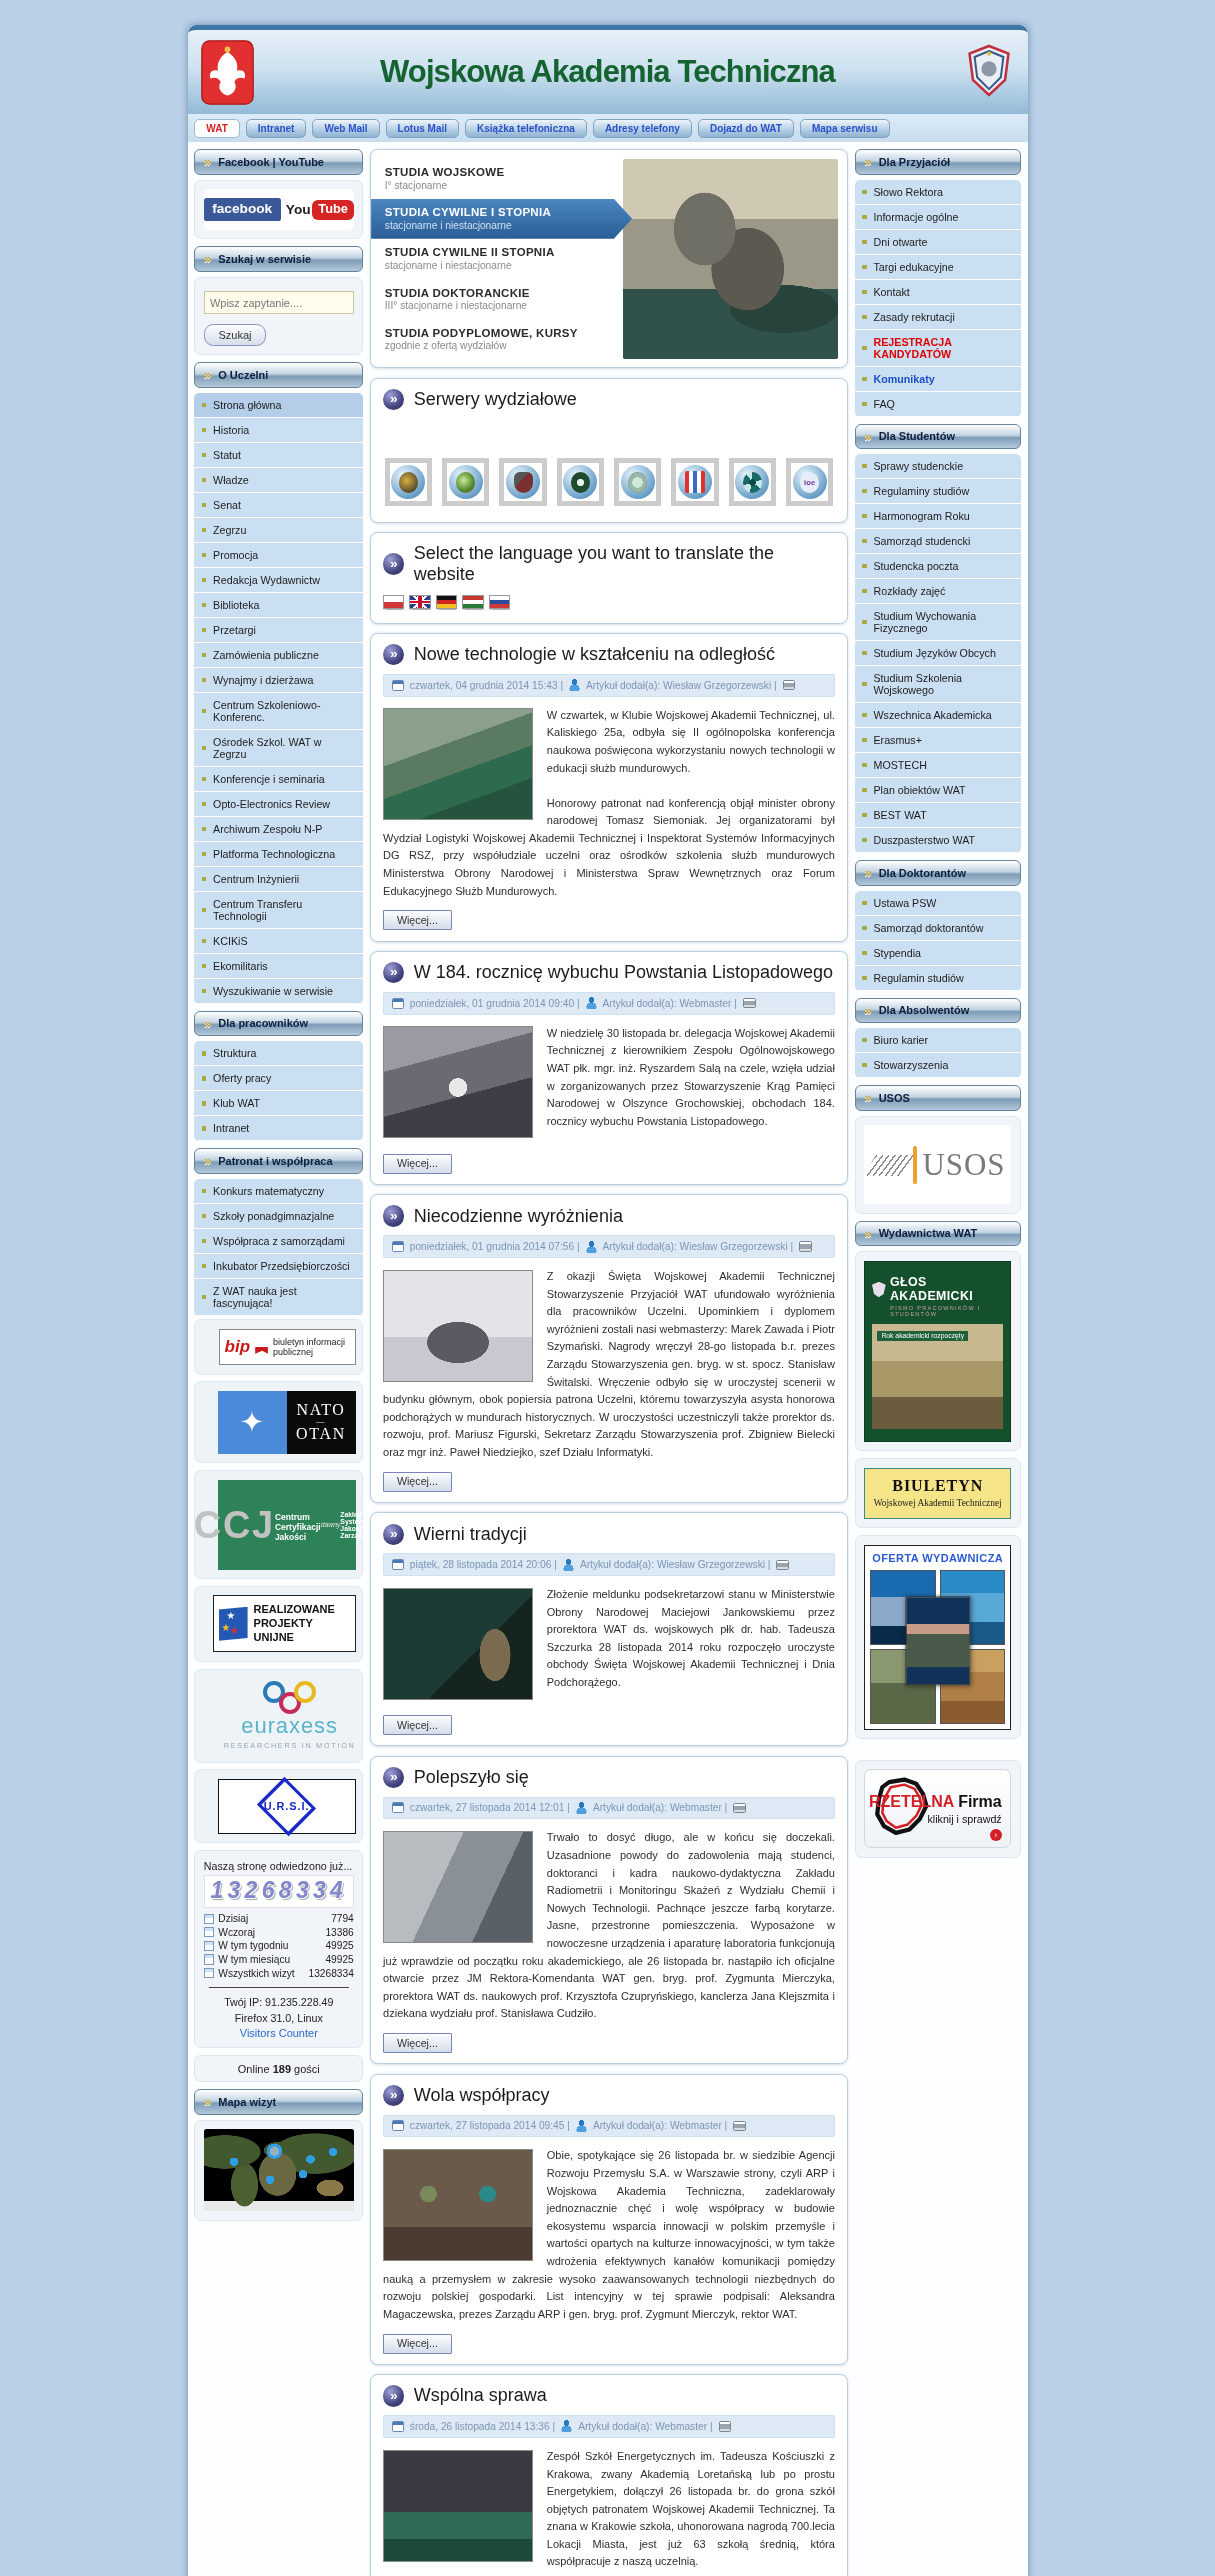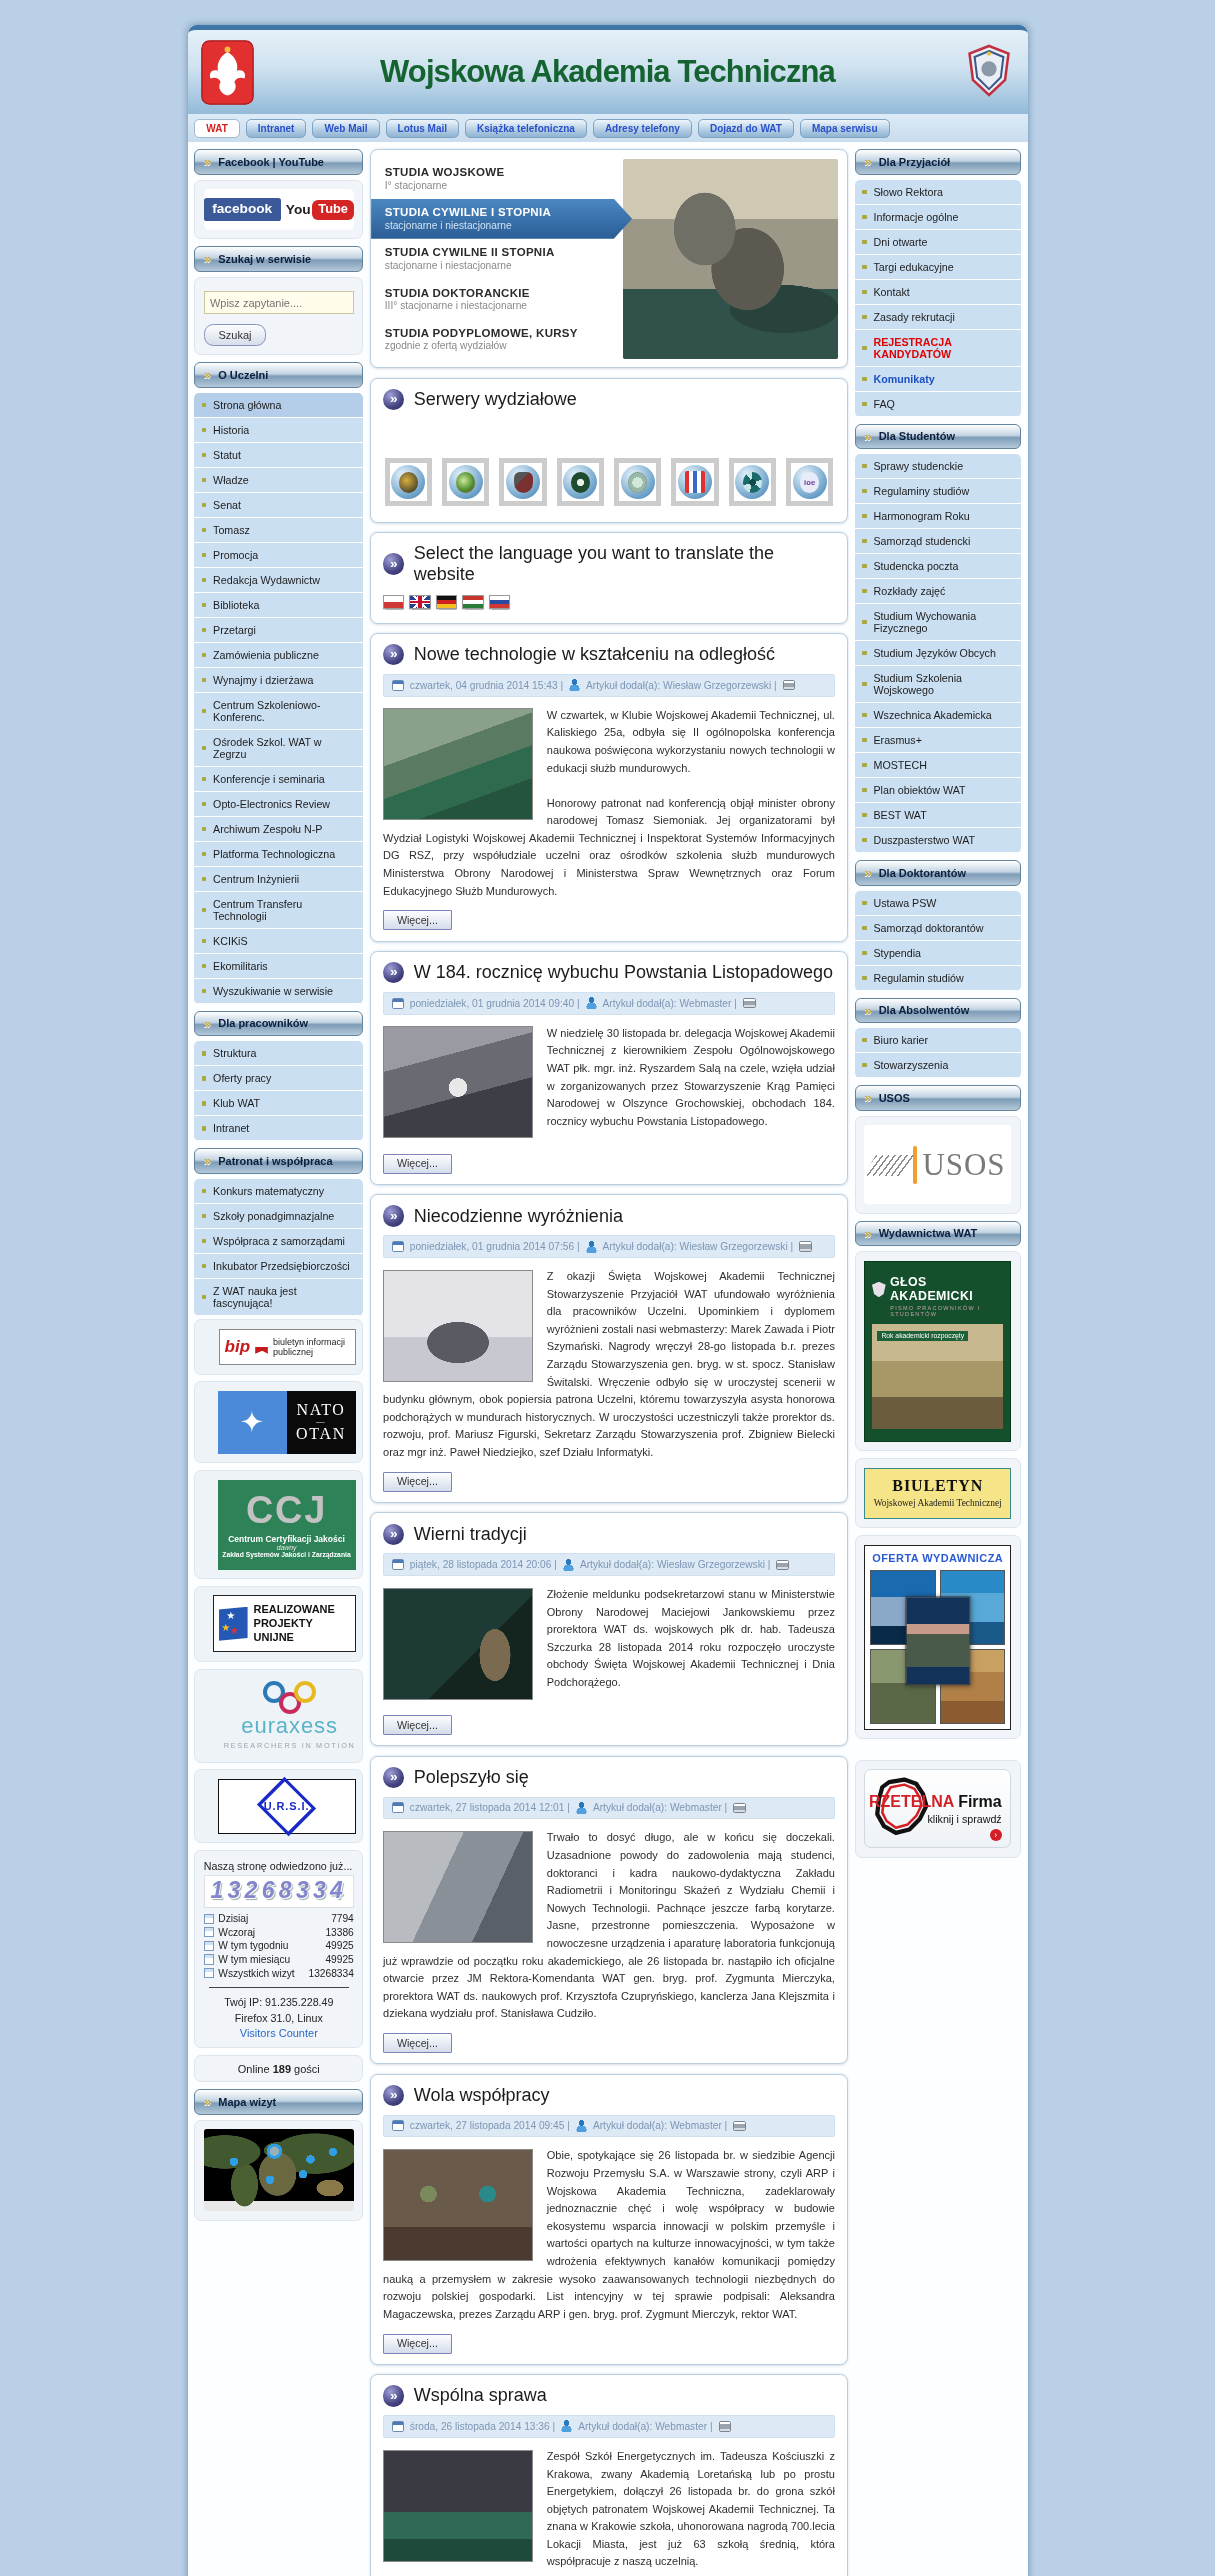--- a/index.html
+++ b/index.html
@@ -50,21 +50,21 @@
   .badge-box { background:#eef3f8; border:0.9px solid #dde7ef; border-radius:6.8px; padding:8.5px 6.8px; margin-bottom:6.8px; display:flex; justify-content:flex-end; cursor:pointer; }
   .bip { background:#fff; border:0.9px solid #888; width:137px; padding:6.8px 5.1px; display:flex; gap:5.1px; align-items:center; }
   .bip-mark { color:#c81a1a; font-weight:bold; font-size:17px; font-style:italic; line-height:.8; }
   .bip-flag { width:19px; height:13.7px; background:linear-gradient(#fff 50%, #c81a1a 50%); clip-path:polygon(0 0,100% 0,100% 100%,55% 78%,0 100%); }
   .bip-sub { font-size:9px; color:#222; line-height:1.15; }
   .nato { display:flex; width:138px; height:63px; }
   .nato-l { width:50%; background:#4a8ad8; display:flex; align-items:center; justify-content:center; }
   .nato-star { color:#fff; font-size:29px; line-height:1; }
   .nato-r { width:50%; background:#0a0a0a; color:#fff; font-family:"Liberation Serif", serif; font-size:16px; display:flex; flex-direction:column; align-items:center; justify-content:center; letter-spacing:1.7px; }
   .nato-r .dash { font-size:8.5px; line-height:.7; }
-  .ccj { width:138px; height:90px; background:#2e8257; display:flex; flex-direction:column; align-items:center; justify-content:center; }
+  .ccj { width:138px; height:90px; background:#2e8257; display:flex; flex-direction:row; align-items:center; justify-content:center; }
   .ccj-big { color:#c2c2c2; font-weight:bold; font-size:38px; line-height:1; letter-spacing:1.7px; }
   .ccj-s1 { color:#fff; font-weight:bold; font-size:8.5px; margin-top:5.1px; }
   .ccj-s2 { color:#e8e8e8; font-size:6.8px; font-style:italic; }
   .ccj-s3 { color:#fff; font-weight:bold; font-size:6.8px; }
   .proj { width:143px; background:#fff; border:1.7px solid #222; padding:6.8px 5.1px; display:flex; gap:6px; align-items:center; }
   .proj-flag { width:29px; height:34px; background:#2458b4; clip-path:polygon(0 8%,100% 0,100% 92%,0 100%); position:relative; flex:none; }
   .proj-flag::before { content:"★"; position:absolute; color:#fff; font-size:10.2px; left:7.7px; top:3.4px; }
   .proj-flag::after { content:"★"; position:absolute; color:#f4c020; font-size:10.2px; left:2.6px; top:15.4px; text-shadow:8.5px 3.4px 0 #e03030; }
   .proj-txt { font-weight:bold; font-size:11px; color:#111; line-height:1.25; }
   .eurx { display:flex; flex-direction:column; align-items:center; padding:3.4px 0; }
@@ -306,21 +306,21 @@
               <span>Władze</span>
             </div>
 
             <div class="menu-item">
               <span class="bullet"></span>
               <span>Senat</span>
             </div>
 
             <div class="menu-item">
               <span class="bullet"></span>
-              <span>Tomasz</span>
+              <span>Zegrzu</span>
             </div>
 
             <div class="menu-item">
               <span class="bullet"></span>
               <span>Promocja</span>
             </div>
 
             <div class="menu-item">
               <span class="bullet"></span>
               <span>Redakcja Wydawnictw</span>

